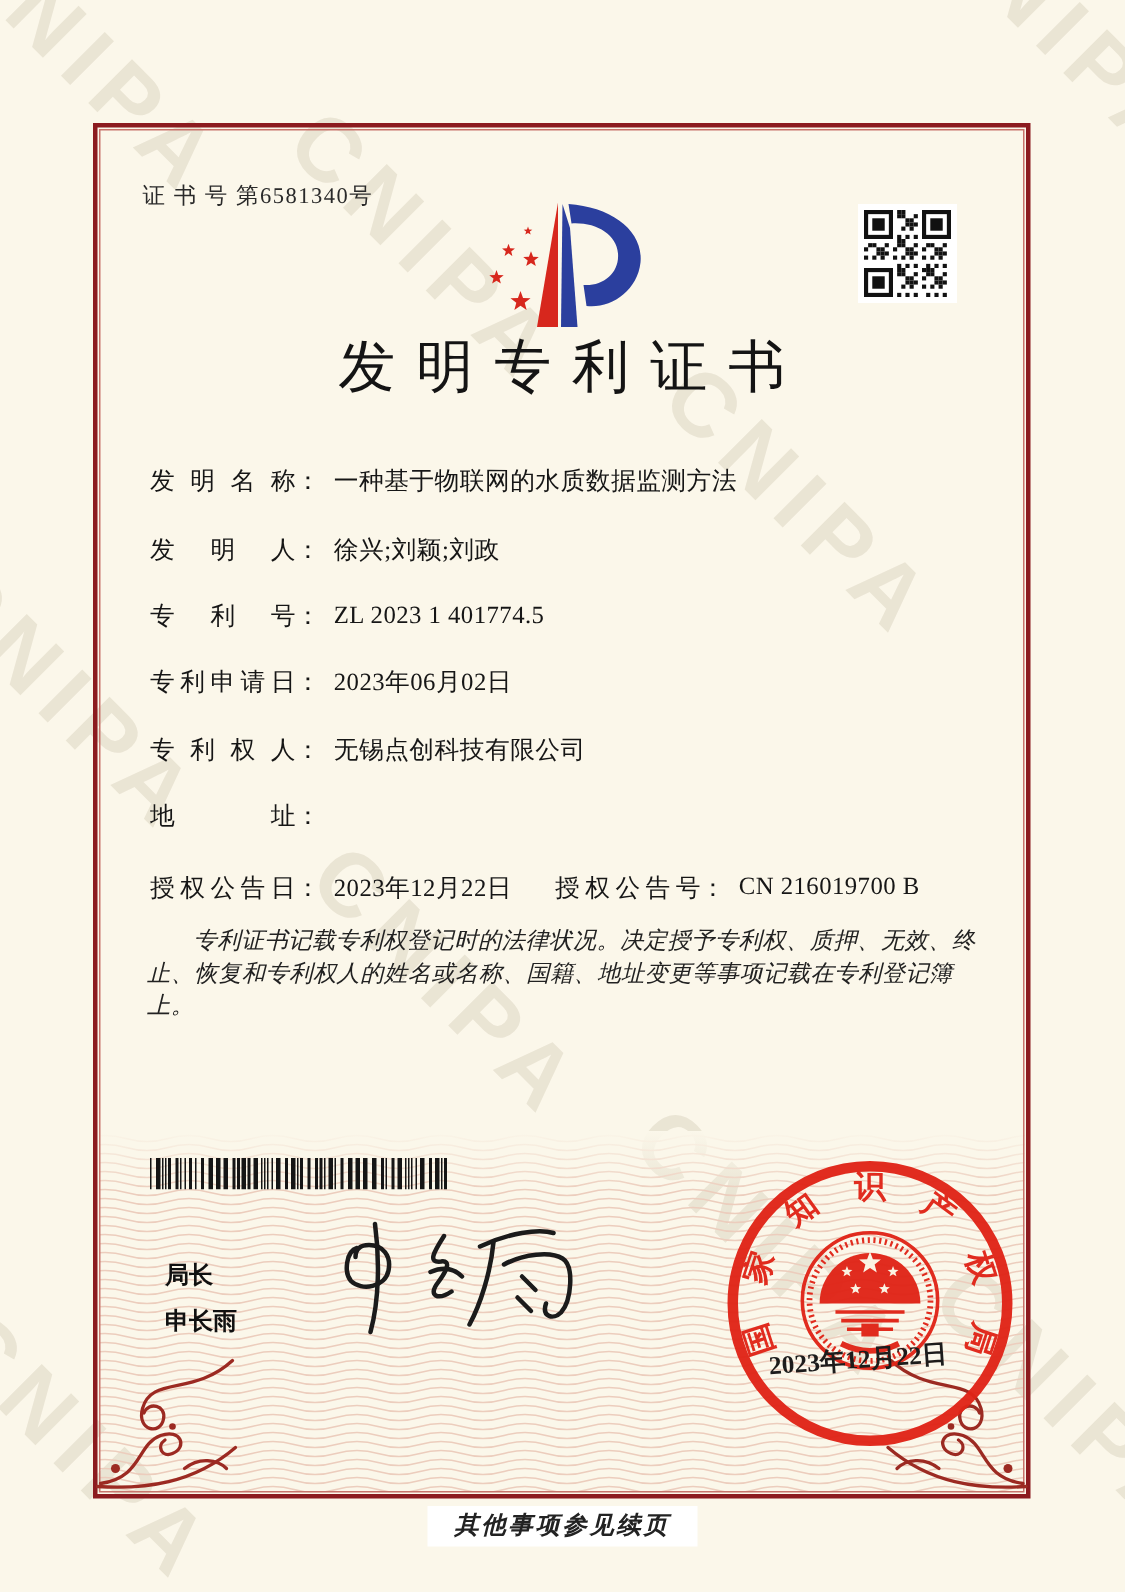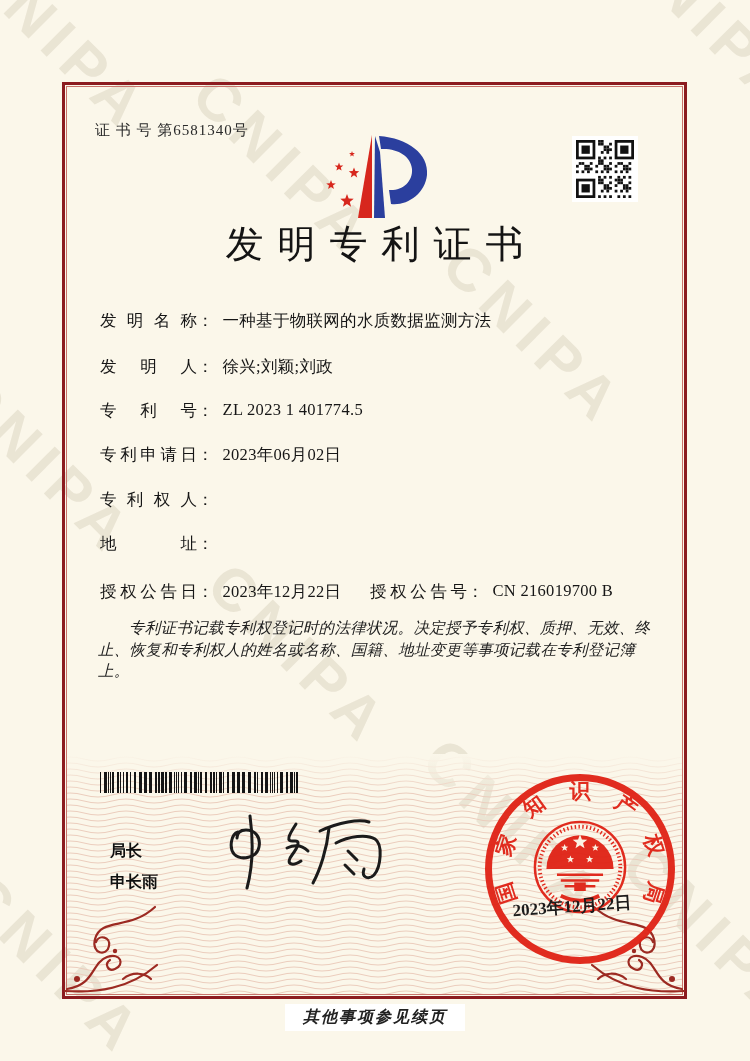--- a/index.html
+++ b/index.html
@@ -263,20 +263,21 @@
       <span class="fvalue">2023年06月02日</span>
   </div>
   <div class="frow" style="top:489px">
     <span class="flabel">
         <span>专</span>
         <span>利</span>
         <span>权</span>
         <span>人</span>
       </span>
       <span class="colon">：</span>
+      <span class="fvalue">无锡点创科技有限公司</span>
   </div>
   <div class="frow" style="top:533px">
     <span class="flabel">
         <span>地</span>
         <span>址</span>
       </span>
       <span class="colon">：</span>
   </div>
   <div class="frow" style="top:581px;width:560px">
     <span class="flabel">

